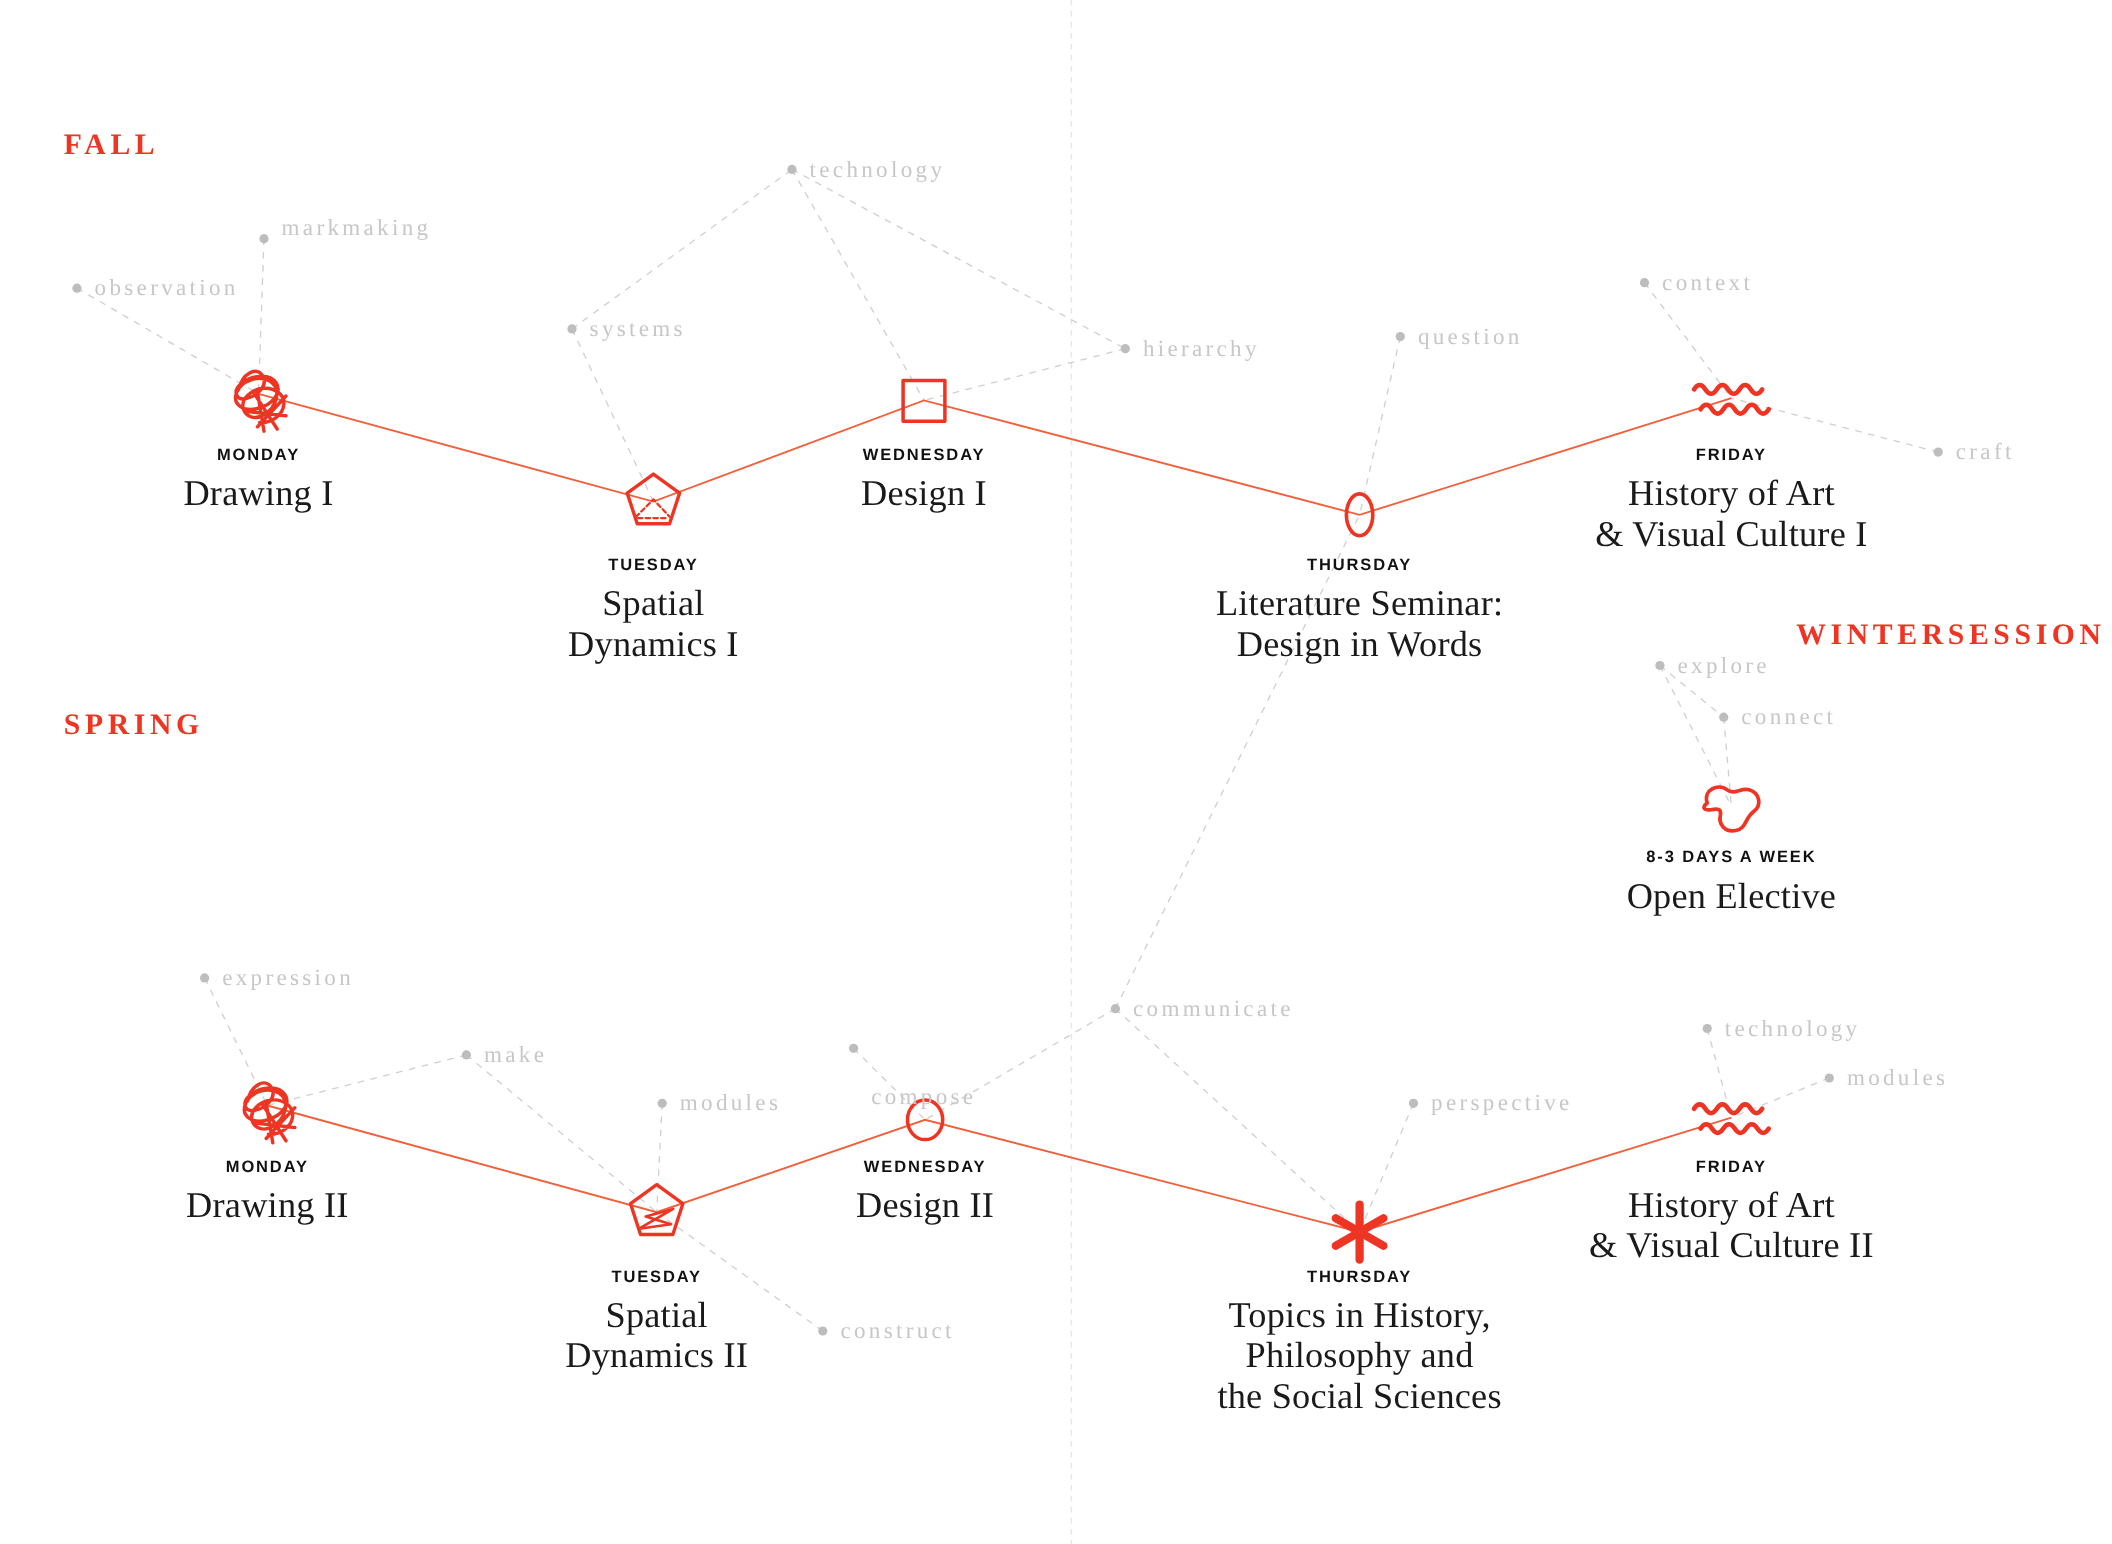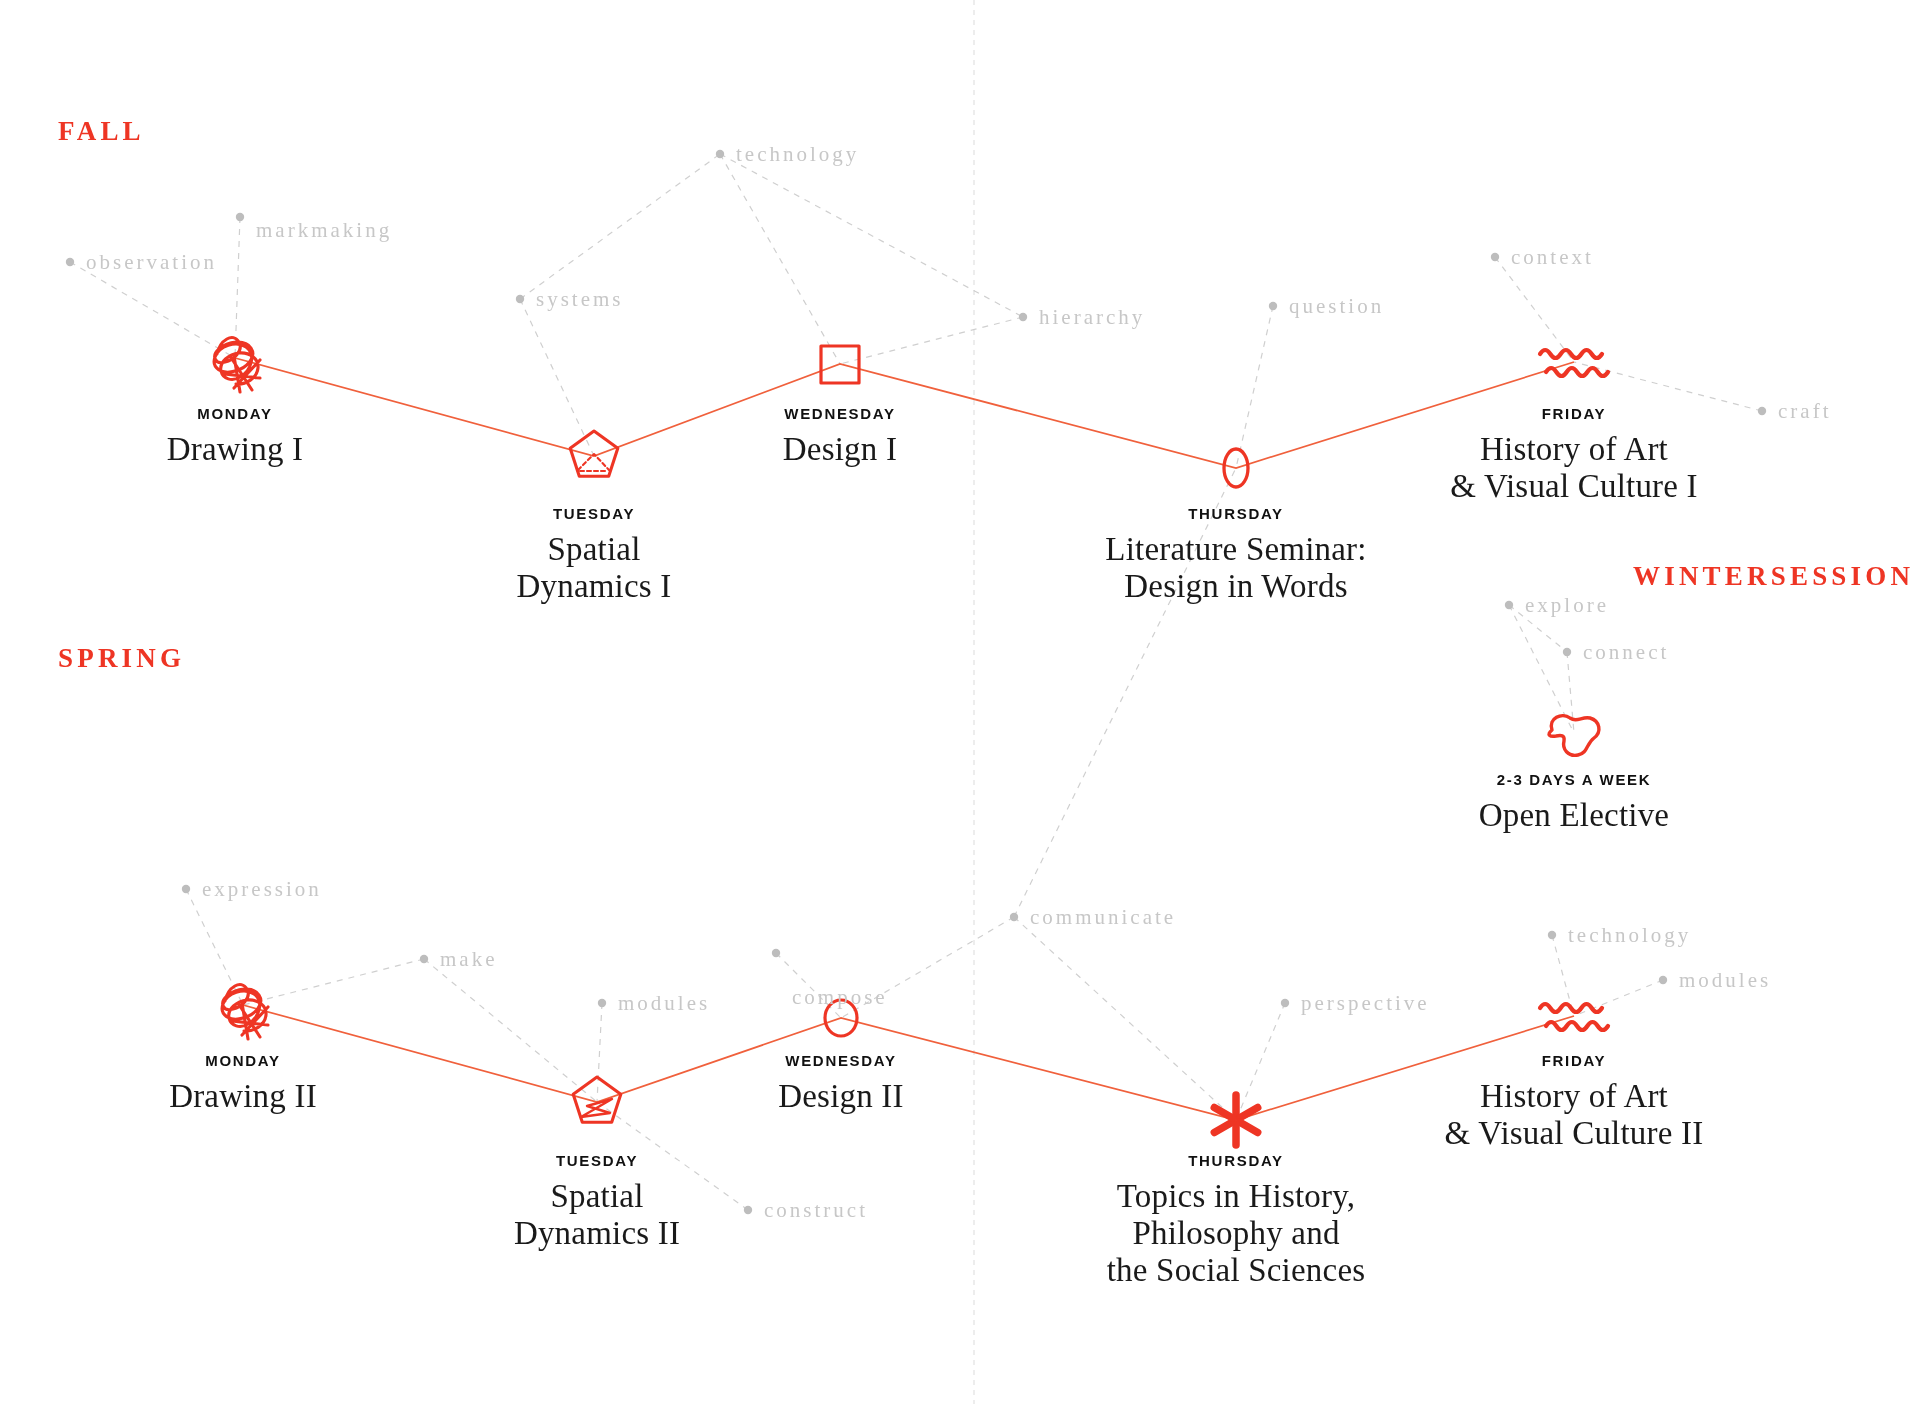--- a/index.html
+++ b/index.html
@@ -195,21 +195,21 @@
         </div>
       </div>
       <div class="course" style="left: 1574px; top: 405px;">
         <div class="day">FRIDAY</div>
         <div class="title">
           <div>History of Art</div>
           <div>&amp; Visual Culture I</div>
         </div>
       </div>
       <div class="course" style="left: 1574px; top: 771px;">
-        <div class="day">2-3 DAYS A WEEK</div>
+        <div class="day">8-3 DAYS A WEEK</div>
         <div class="title">
           <div>Open Elective</div>
         </div>
       </div>
       <div class="course" style="left: 243px; top: 1052px;">
         <div class="day">MONDAY</div>
         <div class="title">
           <div>Drawing II</div>
         </div>
       </div>
@@ -235,21 +235,21 @@
         </div>
       </div>
       <div class="course" style="left: 1574px; top: 1052px;">
         <div class="day">FRIDAY</div>
         <div class="title">
           <div>History of Art</div>
           <div>&amp; Visual Culture II</div>
         </div>
       </div>
       <div class="kw" style="left: 70px; top: 262px;">observation</div>
-      <div class="kw" style="left: 240px; top: 230px;">markmaking</div>
+      <div class="kw" style="left: 240px; top: 207px;">markmaking</div>
       <div class="kw" style="left: 520px; top: 299px;">systems</div>
       <div class="kw" style="left: 720px; top: 154px;">technology</div>
       <div class="kw" style="left: 1023px; top: 317px;">hierarchy</div>
       <div class="kw" style="left: 1273px; top: 306px;">question</div>
       <div class="kw" style="left: 1495px; top: 257px;">context</div>
       <div class="kw" style="left: 1762px; top: 411px;">craft</div>
       <div class="kw" style="left: 1509px; top: 605px;">explore</div>
       <div class="kw" style="left: 1567px; top: 652px;">connect</div>
       <div class="kw" style="left: 186px; top: 889px;">expression</div>
       <div class="kw" style="left: 424px; top: 959px;">make</div>

